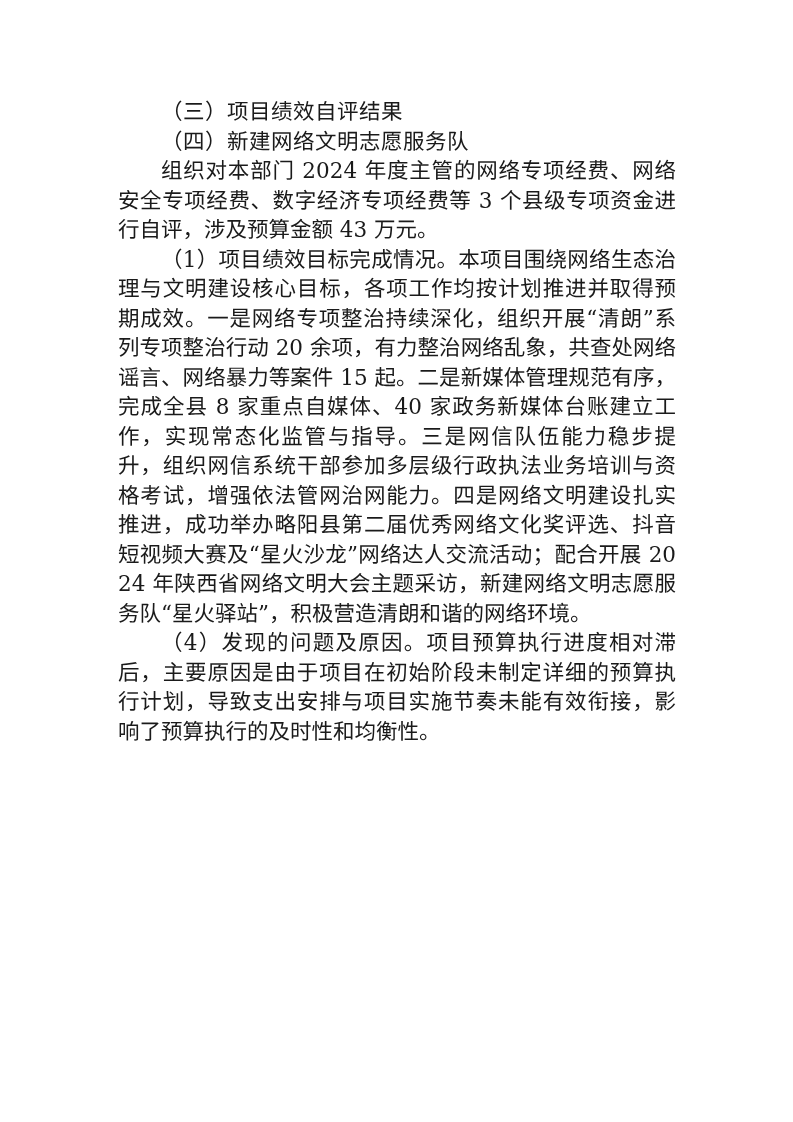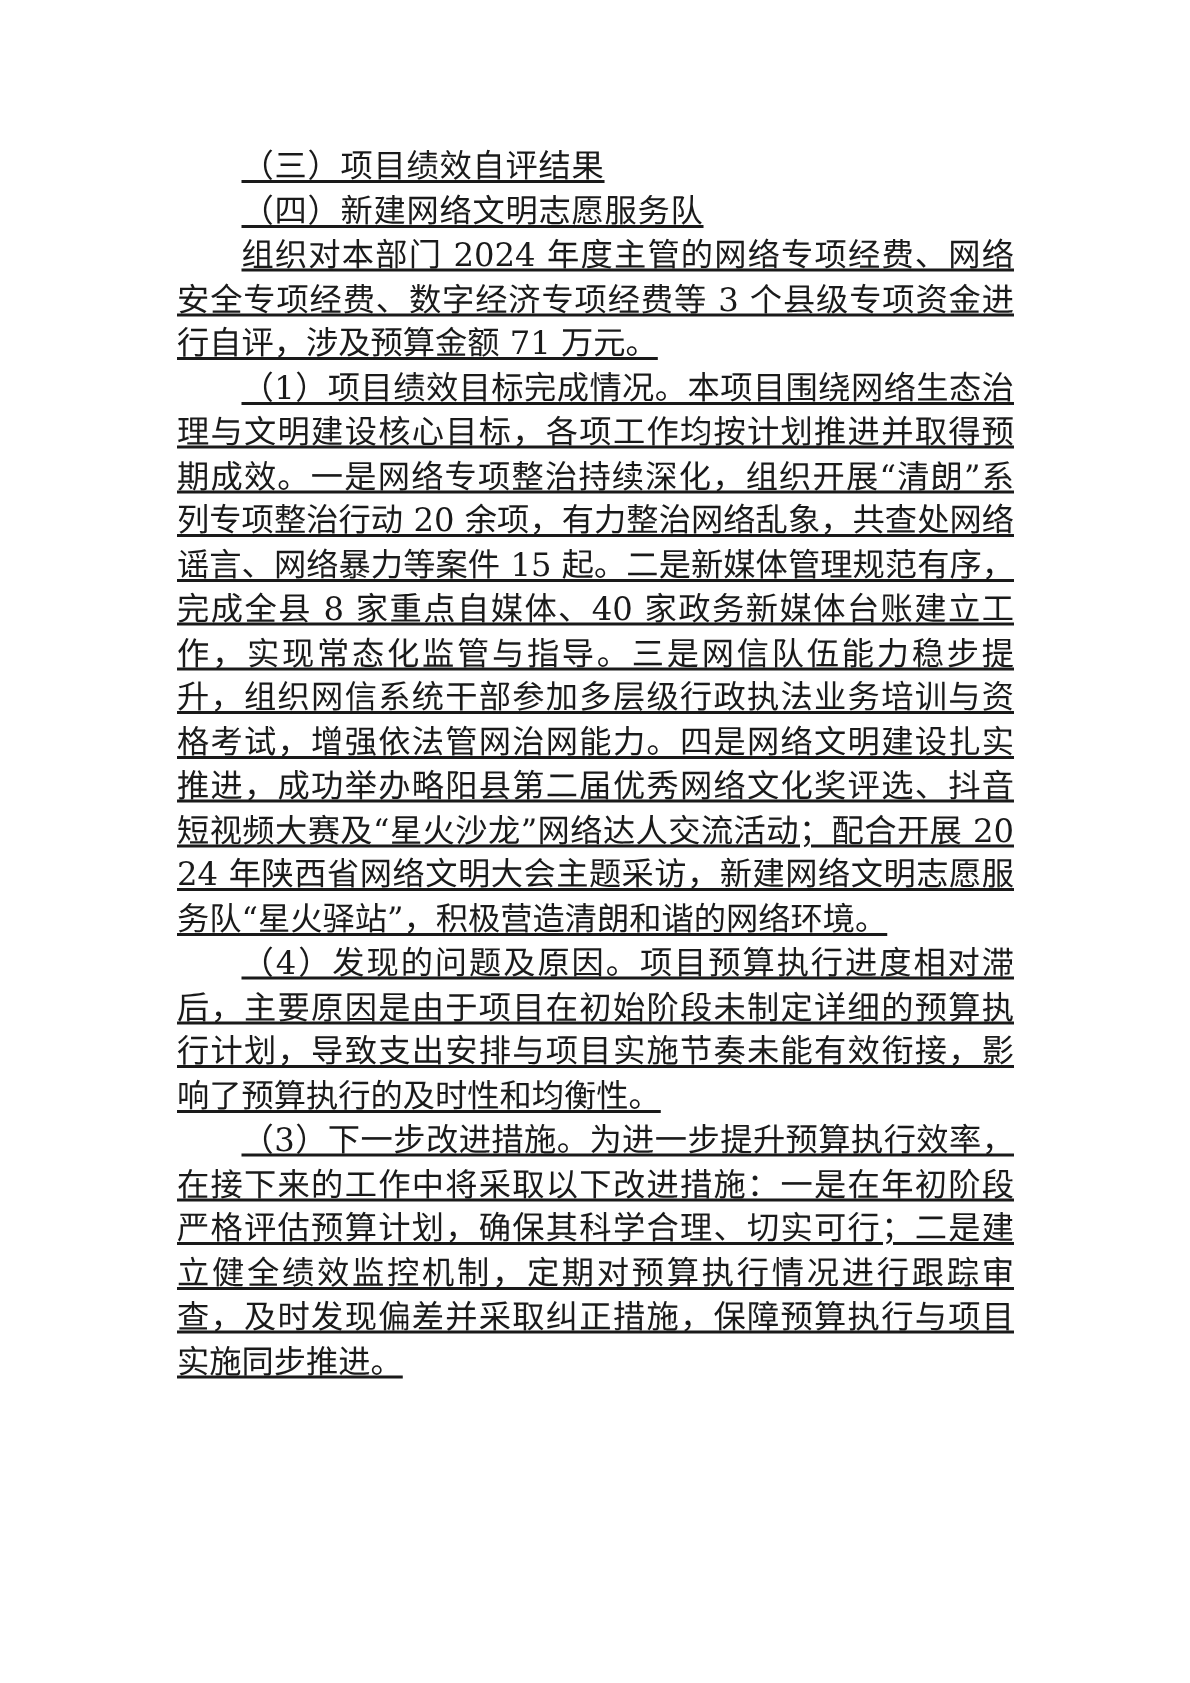--- a/index.html
+++ b/index.html
@@ -40,21 +40,20 @@
   }
   .content p.heading {
     font-weight: normal;
     letter-spacing: 0.5px;
   }
 </style>
 </head>
 <body style="background: rgb(255, 255, 255);">
 
 <div class="page">
-  <div class="content" style="color: rgb(26, 26, 26); text-decoration: underline;">
+  <div class="content" style="color: rgb(26, 26, 26);">
     <p class="heading">（三）项目绩效自评结果</p>
     <p class="heading">（四）新建网络文明志愿服务队</p>
-    <p class="body-para">组织对本部门 2024 年度主管的网络专项经费、网络安全专项经费、数字经济专项经费等 3 个县级专项资金进行自评，涉及预算金额 71 万元。</p>
+    <p class="body-para">组织对本部门 2024 年度主管的网络专项经费、网络安全专项经费、数字经济专项经费等 3 个县级专项资金进行自评，涉及预算金额 43 万元。</p>
     <p class="body-para">（1）项目绩效目标完成情况。本项目围绕网络生态治理与文明建设核心目标，各项工作均按计划推进并取得预期成效。一是网络专项整治持续深化，组织开展“清朗”系列专项整治行动 20 余项，有力整治网络乱象，共查处网络谣言、网络暴力等案件 15 起。二是新媒体管理规范有序，完成全县 8 家重点自媒体、40 家政务新媒体台账建立工作，实现常态化监管与指导。三是网信队伍能力稳步提升，组织网信系统干部参加多层级行政执法业务培训与资格考试，增强依法管网治网能力。四是网络文明建设扎实推进，成功举办略阳县第二届优秀网络文化奖评选、抖音短视频大赛及“星火沙龙”网络达人交流活动；配合开展 2024 年陕西省网络文明大会主题采访，新建网络文明志愿服务队“星火驿站”，积极营造清朗和谐的网络环境。</p>
     <p class="body-para">（4）发现的问题及原因。项目预算执行进度相对滞后，主要原因是由于项目在初始阶段未制定详细的预算执行计划，导致支出安排与项目实施节奏未能有效衔接，影响了预算执行的及时性和均衡性。</p>
-    <p class="body-para">（3）下一步改进措施。为进一步提升预算执行效率，在接下来的工作中将采取以下改进措施：一是在年初阶段严格评估预算计划，确保其科学合理、切实可行；二是建立健全绩效监控机制，定期对预算执行情况进行跟踪审查，及时发现偏差并采取纠正措施，保障预算执行与项目实施同步推进。</p>
   </div>
 </div>
 
 </body></html>

